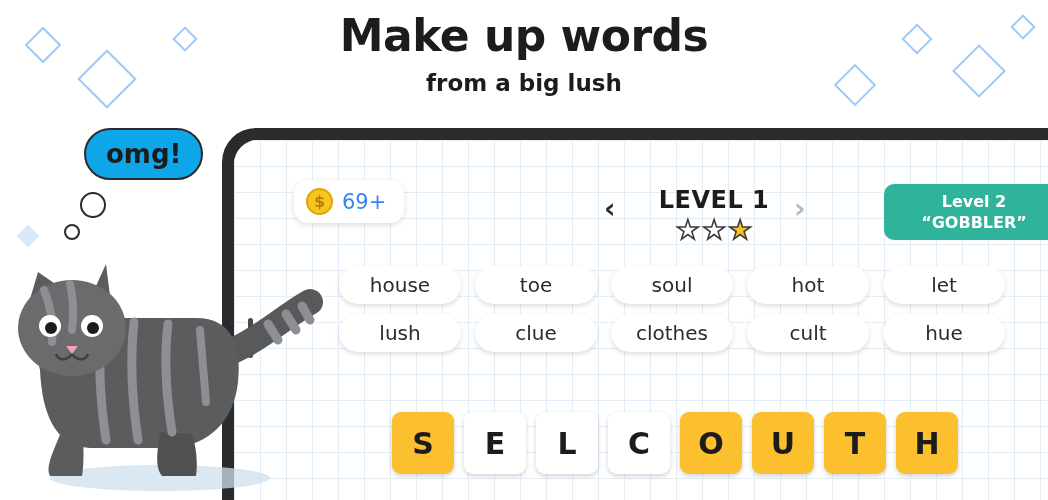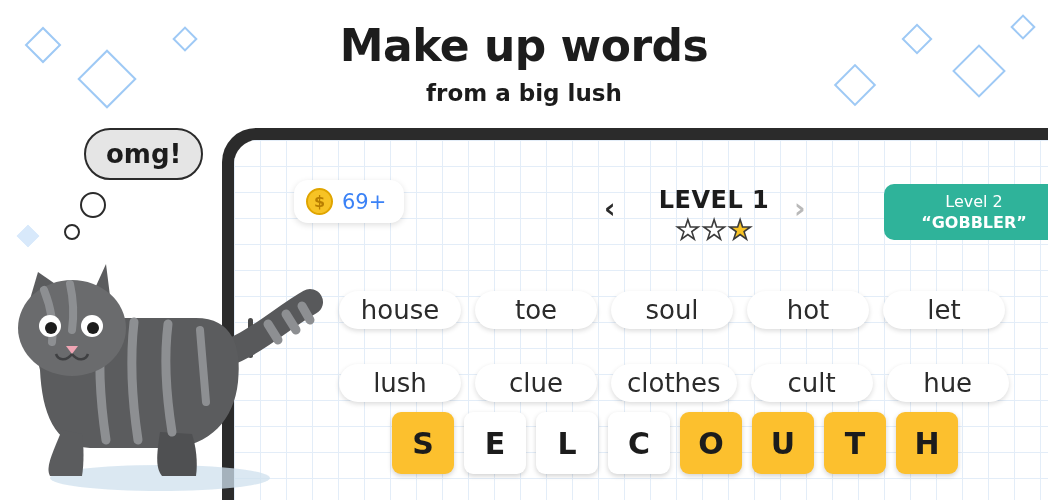--- a/index.html
+++ b/index.html
@@ -12,21 +12,21 @@
   }
 
   
   .deco { position:absolute; border:2px solid #9ec9f5; transform: rotate(45deg); }
   .deco.filled { background:#d8e9fb; border-color:#d8e9fb; }
 
   
   .header { position:absolute; top:0; left:0; width:1048px; text-align:center; }
   .title {
     font-size: 44px; font-weight: bold; color:#1c1c1c; letter-spacing:-0.5px;
-    margin-top: 22px; line-height: 1.1;
+    margin-top: 12px; line-height: 1.1;
   }
   .subtitle {
     font-size: 23px; font-weight: bold; color:#1c1c1c; margin-top: 10px;
   }
 
   
   .phone {
     position:absolute; left:222px; top:128px; width:830px; height:380px;
     background:#2b2b2b; border-radius: 34px 0 0 0;
     padding: 12px 0 0 12px;
@@ -82,49 +82,49 @@
   }
   .chev.left { left:370px; }
   .chev.right { left:560px; color:#b9b9b9; }
 
   .next-level {
     position:absolute; left:650px; top:44px; width:180px; height:56px;
     background:#2fb39a; border-radius:10px;
     display:flex; flex-direction:column; align-items:center; justify-content:center;
     color:#ffffff;
   }
-  .next-level .l1 { font-size:16px; font-weight:normal; }
+  .next-level .l1 { font-size:16px; font-weight:bold; }
   .next-level .l2 { font-size:16px; font-weight:bold; margin-top:2px; }
 
   
   .words { position:absolute; left:105px; top:126px; width:760px; }
   .word-row { display:flex; gap:14px; margin-bottom:10px; }
   .chip {
     background:#ffffff; border-radius:20px;
     box-shadow: 0 2px 5px rgba(0,0,0,.14);
     height:38px; min-width:122px;
     display:flex; align-items:center; justify-content:center;
-    font-size:26px; color:#2b2b2b; padding:0 16px;margin-top:25px;
+    font-size:20px; color:#2b2b2b; padding:0 16px;
   }
 
   
   .tiles { position:absolute; left:158px; top:272px; display:flex; gap:10px; }
   .tile {
     width:62px; height:62px; border-radius:9px;
     display:flex; align-items:center; justify-content:center;
     font-size:30px; font-weight:bold; color:#1c1c1c;
     box-shadow: 0 2px 5px rgba(0,0,0,.18);
   }
   .tile.gold { background:#fcc02e; }
   .tile.white { background:#ffffff; }
 
   
   .bubble {
     position:absolute; left:84px; top:128px;
-    background:#e5e5e5; border:2.5px solid #2b2b2b; border-radius:28px;
+    background:#0ea5e9; border:2.5px solid #2b2b2b; border-radius:28px;
     padding:9px 20px; font-size:26px; font-weight:bold; color:#1c1c1c;
   }
   .bub-dot {
     position:absolute; border:2.5px solid #2b2b2b; border-radius:50%;
     background:#fff;
   }
   .cat-wrap { position:absolute; left:10px; top:250px; width:330px; height:250px; }
 </style>
 </head>
 <body>

